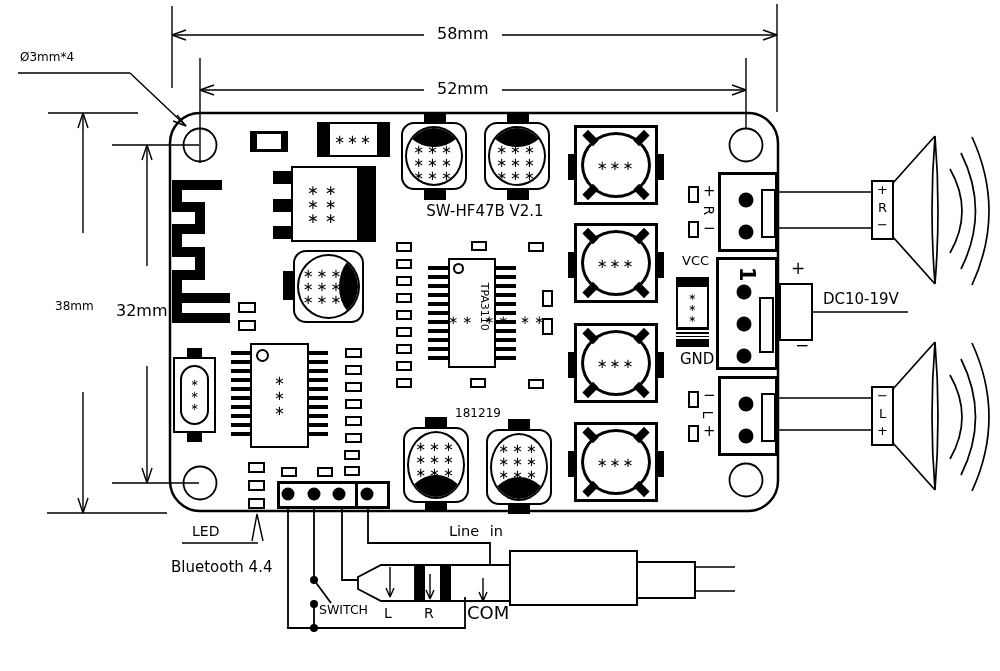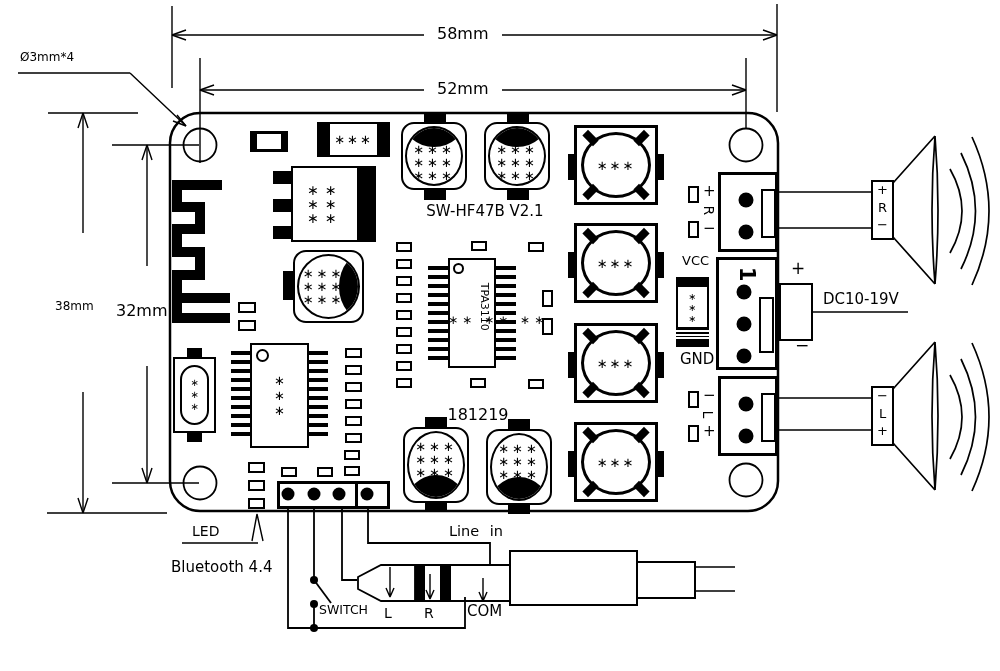--- a/index.html
+++ b/index.html
@@ -370,37 +370,37 @@
 
   <div class="layer">
 
     <div class="lbl" style="left:437px;top:26px;font-size:16px">58mm</div>
     <div class="lbl" style="left:437px;top:81px;font-size:16px">52mm</div>
     <div class="lbl" style="left:20px;top:51px;font-size:12px">Ø3mm*4</div>
     <div class="lbl" style="left:55px;top:300px;font-size:12px">38mm</div>
     <div class="lbl" style="left:116px;top:303px;font-size:16px">32mm</div>
 
     <div class="lbl ctr" style="left:415px;top:204px;width:140px;font-size:15px">SW-HF47B V2.1</div>
-    <div class="lbl ctr" style="left:438px;top:407px;width:80px;font-size:16px">181219</div>
+    <div class="lbl ctr" style="left:438px;top:407px;width:80px;font-size:12px">181219</div>
     <div class="lbl" style="left:682px;top:254px;font-size:13px">VCC</div>
     <div class="lbl" style="left:680px;top:352px;font-size:15px">GND</div>
     <div class="lbl" style="left:703px;top:184px;font-size:15px">+</div>
     <div class="lbl rot" style="left:704px;top:203px;font-size:14px">R</div>
     <div class="lbl" style="left:703px;top:221px;font-size:15px">−</div>
     <div class="lbl" style="left:703px;top:388px;font-size:15px">−</div>
     <div class="lbl rot" style="left:704px;top:407px;font-size:14px">L</div>
     <div class="lbl" style="left:703px;top:424px;font-size:15px">+</div>
 
     <div class="lbl" style="left:192px;top:524px;font-size:14px">LED</div>
     <div class="lbl" style="left:171px;top:560px;font-size:15px">Bluetooth 4.4</div>
     <div class="lbl" style="left:319px;top:603px;font-size:12.5px">SWITCH</div>
     <div class="lbl" style="left:449px;top:524px;font-size:14.5px;word-spacing:6px">Line in</div>
     <div class="lbl" style="left:384px;top:606px;font-size:14px">L</div>
     <div class="lbl" style="left:424px;top:606px;font-size:14px">R</div>
-    <div class="lbl" style="left:467px;top:604px;font-size:15px">COM</div>
+    <div class="lbl" style="left:467px;top:604px;font-size:18px">COM</div>
     <div class="lbl" style="left:791px;top:260px;font-size:17px">+</div>
     <div class="lbl" style="left:795px;top:337px;font-size:17px">−</div>
     <div class="lbl" style="left:823px;top:292px;font-size:15px">DC10-19V</div>
 
     <div class="lbl ctr" style="left:872px;top:183px;width:21px;font-size:13px">+</div>
     <div class="lbl ctr" style="left:872px;top:201px;width:21px;font-size:13px">R</div>
     <div class="lbl ctr" style="left:872px;top:218px;width:21px;font-size:13px">−</div>
 
     <div class="lbl ctr" style="left:872px;top:389px;width:21px;font-size:13px">−</div>
     <div class="lbl ctr" style="left:872px;top:407px;width:21px;font-size:13px">L</div>

